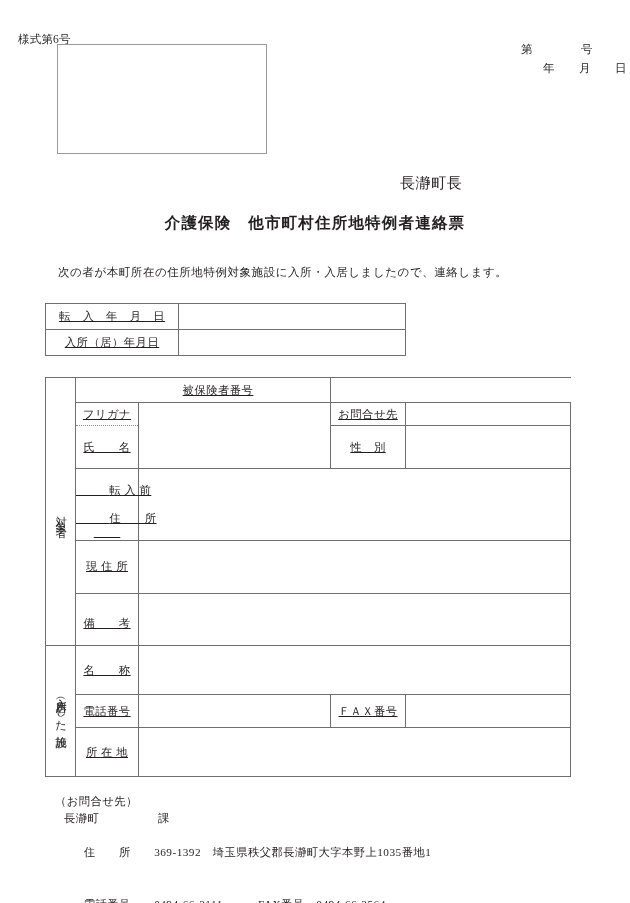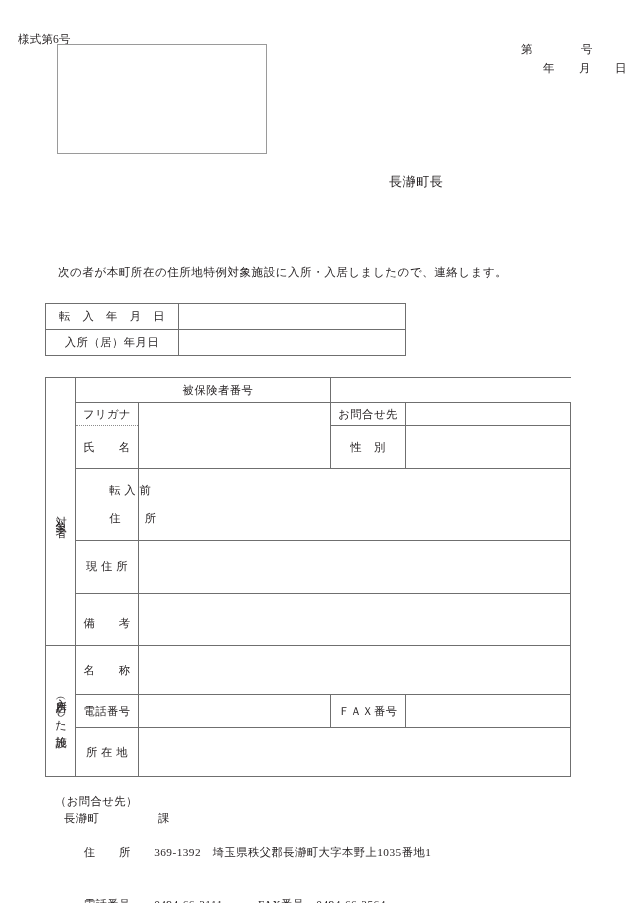--- a/index.html
+++ b/index.html
@@ -20,21 +20,21 @@
     width: 630px;
     height: 903px;
   }
 
   
   .txt { position: absolute; white-space: pre; line-height: 1.15; }
 
   .form-no      { left: 18px;  top: 33px;  font-size: 11.5px; letter-spacing: .2px; }
   .doc-no       { left: 521px; top: 43px;  font-size: 11.5px; letter-spacing: .5px; }
   .doc-date     { left: 521px; top: 62px;  font-size: 11.5px; letter-spacing: .5px; margin-left: 22px; }
-  .addressee    { left: 389px; top: 175px; font-size: 13px; letter-spacing: .6px; }
+  .addressee    { left: 400px; top: 175px; font-size: 15px; letter-spacing: .6px; }
 
   .stamp-box {
     position: absolute;
     left: 57px; top: 44px;
     width: 208px; height: 108px;
     border: 1px solid #9a9a9a;
     background: #fff;
   }
 
   .doc-title {
@@ -63,20 +63,21 @@
   .tbl td {
     border: 1px solid #6f6f6f;
     font-size: 11.3px;
     letter-spacing: .5px;
     padding: 0;
     vertical-align: middle;
   }
   .lbl {
     text-align: center;
     white-space: pre;
+    text-decoration: underline;
   }
   .val { background: #fff; }
 
   
   #tbl-dates { left: 45px; top: 303px; width: 360px; }
   #tbl-dates td { height: 25px; }
 
   
   #tbl-subject { left: 45px; top: 377px; width: 525px; }
 
@@ -124,20 +125,21 @@
 
   <div class="txt form-no">様式第6号</div>
 
   <div class="stamp-box"></div>
 
   <div class="txt doc-no">第　　　　号</div>
   <div class="txt doc-date">年　　月　　日</div>
 
   <div class="txt addressee">長瀞町長</div>
 
+  <div class="doc-title">介護保険　他市町村住所地特例者連絡票</div>
 
   <div class="lead">次の者が本町所在の住所地特例対象施設に入所・入居しましたので、連絡します。</div>
 
   <table class="tbl" id="tbl-dates">
     <colgroup>
         <col style="width:133px">
         <col style="width:227px">
       </colgroup>
     <tbody>
       <tr>

